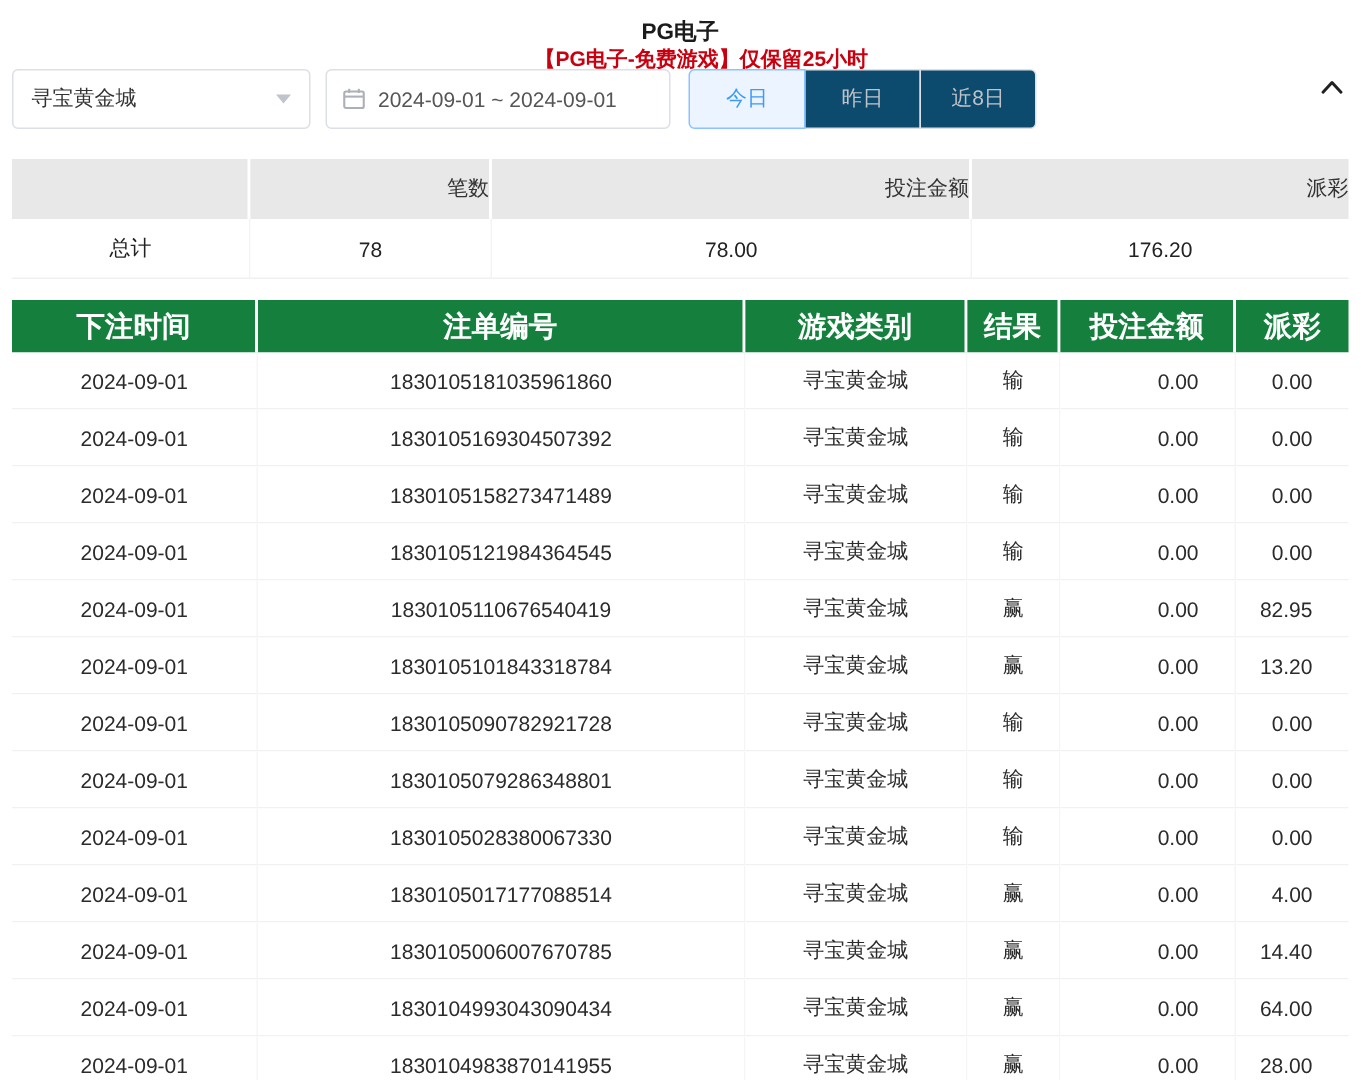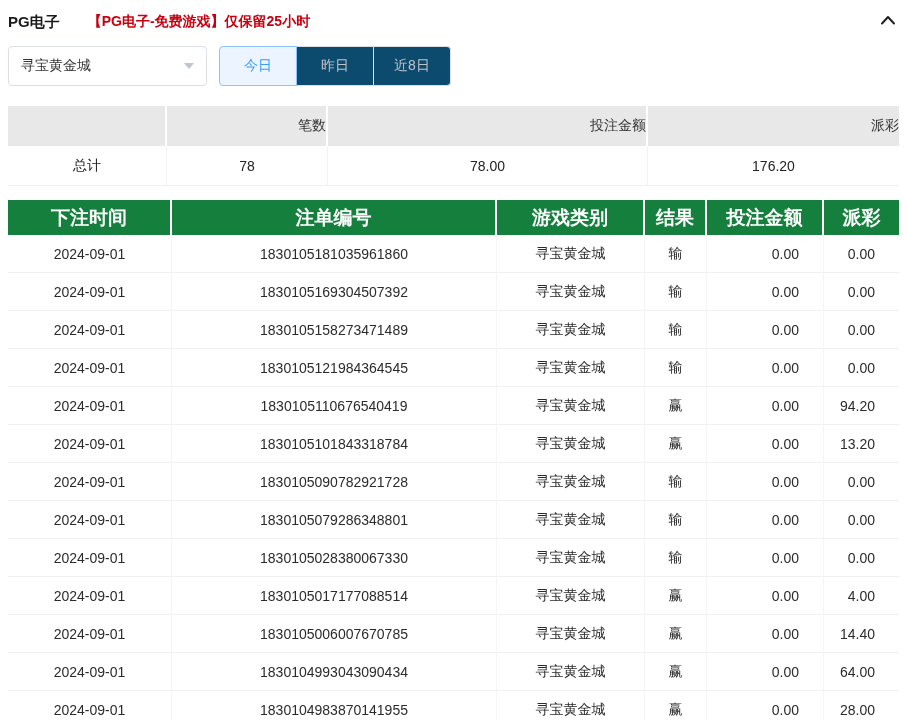--- a/index.html
+++ b/index.html
@@ -1,21 +1,21 @@
 <!DOCTYPE html>
 <html><head>
 <meta charset="utf-8">
 <style>
   * { margin:0; padding:0; box-sizing:border-box; }
   html,body { width:907px; height:720px; overflow:hidden; background:#fff;
               font-family:"Liberation Sans","DejaVu Sans",sans-serif; }
   .page { padding:0 8px; width:907px; }
 
   
-  .topbar { display:flex; align-items:center; padding-top:12px; height:32px; }
+  .topbar { display:flex; align-items:center; padding-top:12px; height:32px;flex-direction:column; }
   .provider-title { font-size:15px; font-weight:700; color:#1b1b1b; }
   .promo-notice { font-size:14px; font-weight:700; color:#c80010; margin-left:28px; }
   .collapse-btn { margin-left:auto; cursor:pointer; display:flex; align-items:center; padding:2px; }
 
   
   .filters { display:flex; align-items:center; margin-top:14px; }
   .select-box { width:199px; height:40px; border:1px solid #dcdfe6; border-radius:4px;
                 display:flex; align-items:center; justify-content:space-between;
                 padding:0 12px; font-size:14px; color:#333; cursor:pointer; background:#fff; }
   .caret-down { width:0; height:0; border-left:5px solid transparent; border-right:5px solid transparent;
@@ -64,20 +64,31 @@
             <polyline points="3,10.5 9,4 15,10.5" fill="none" stroke="#222" stroke-width="2" stroke-linecap="round" stroke-linejoin="round"></polyline>
           </svg>
       </span>
     </span>
   </div>
 
   <div class="filters">
     <div class="select-box">
       <span>寻宝黄金城</span>
       <span class="caret-down"></span>
+    </div>
+    <div class="date-box">
+      <span style="display:flex;">
+        <svg width="16" height="16" viewBox="0 0 16 16">
+            <rect x="1.5" y="3" width="13" height="11" rx="1.2" fill="none" stroke="#adb0b8" stroke-width="1.4"></rect>
+            <line x1="1.5" y1="6.4" x2="14.5" y2="6.4" stroke="#adb0b8" stroke-width="1.4"></line>
+            <line x1="4.8" y1="1.2" x2="4.8" y2="4" stroke="#adb0b8" stroke-width="1.4"></line>
+            <line x1="11.2" y1="1.2" x2="11.2" y2="4" stroke="#adb0b8" stroke-width="1.4"></line>
+          </svg>
+      </span>
+      <span>2024-09-01 ~ 2024-09-01</span>
     </div>
     <div class="btn-group">
       <button class="qbtn active">今日</button>
       <button class="qbtn">昨日</button>
       <button class="qbtn">近8日</button>
     </div>
   </div>
 
   <table class="summary">
     <colgroup>
@@ -155,21 +166,21 @@
           <td>输</td>
           <td class="num">0.00</td>
           <td class="num">0.00</td>
         </tr>
         <tr>
           <td>2024-09-01</td>
           <td>1830105110676540419</td>
           <td>寻宝黄金城</td>
           <td>赢</td>
           <td class="num">0.00</td>
-          <td class="num">94.20</td>
+          <td class="num">82.95</td>
         </tr>
         <tr>
           <td>2024-09-01</td>
           <td>1830105101843318784</td>
           <td>寻宝黄金城</td>
           <td>赢</td>
           <td class="num">0.00</td>
           <td class="num">13.20</td>
         </tr>
         <tr>

